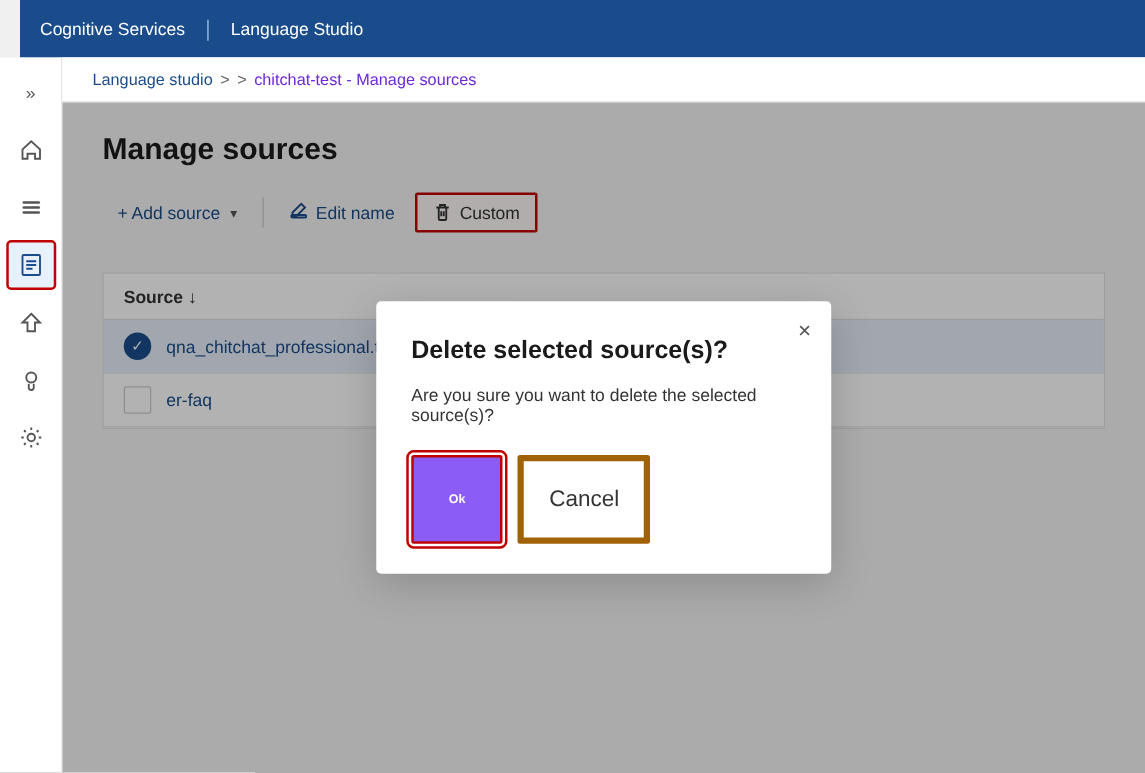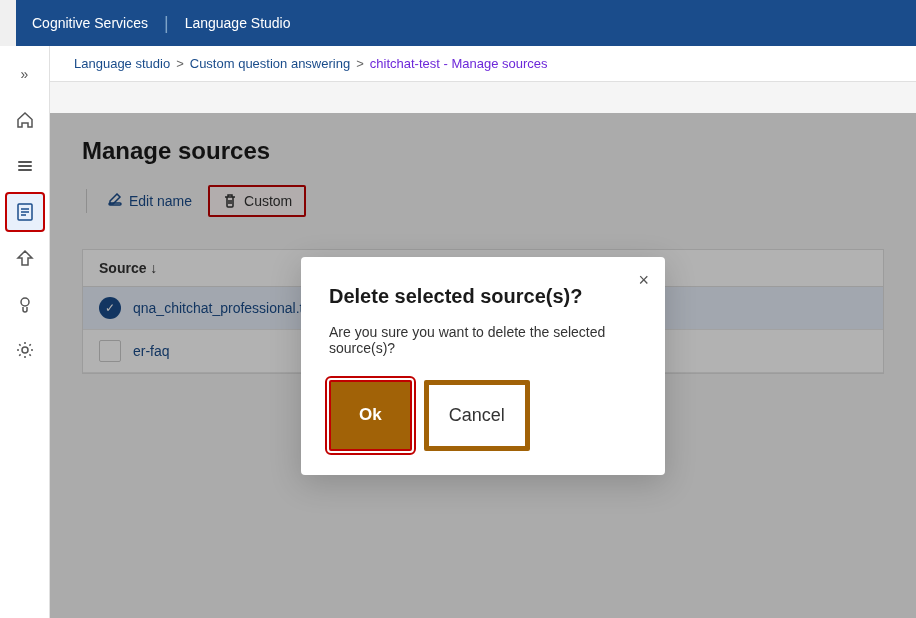--- a/index.html
+++ b/index.html
@@ -92,21 +92,20 @@
     .breadcrumb-current {
       color: #6d28d9;
     }
 
     
     .main-content {
       padding: 24px 32px;
       flex: 1;
       background: #f5f5f5;
       position: relative;
-      margin-top: 31px;
     }
     .page-title {
       font-size: 24px;
       font-weight: 600;
       color: #1a1a1a;
       margin-bottom: 20px;
     }
 
     
     .toolbar {
@@ -222,25 +221,25 @@
       font-size: 14px;
       color: #333;
       margin-bottom: 24px;
     }
     .modal-footer {
       display: flex;
       gap: 12px;
       justify-content: flex-start;
     }
     .btn-ok {
-      background: #a16207;
+      background: #8b5cf6;
       color: #fff;
       border: 2px solid #c00000;
       padding: 8px 28px;
-      font-size: 17px;
+      font-size: 10px;
       cursor: pointer;
       border-radius: 2px;
       font-weight: 600;
       outline: 2px solid #c00000;
       outline-offset: 2px;
     }
     .btn-cancel {
       background: #fff;
       color: #333;
       border: 5px solid #a16207;
@@ -306,29 +305,32 @@
         <path d="M10 2v2M10 16v2M2 10h2M16 10h2M4.2 4.2l1.4 1.4M14.4 14.4l1.4 1.4M4.2 15.8l1.4-1.4M14.4 5.6l1.4-1.4"></path>
       </svg>
     </div>
   </div>
 
   <div class="content-area">
 
     <div class="breadcrumb-bar">
       <a class="breadcrumb-link">Language studio</a>
       <span class="breadcrumb-separator">&gt;</span>
-      <a class="breadcrumb-link">Custom question answering</a>
       <span class="breadcrumb-separator">&gt;</span>
       <span class="breadcrumb-current">chitchat-test - Manage sources</span>
     </div>
 
     <div class="main-content">
       <h1 class="page-title">Manage sources</h1>
 
       <div class="toolbar">
+        <button class="toolbar-btn">
+          <span>+ Add source</span>
+          <span class="expand-toggle">▾</span>
+        </button>
         <div class="toolbar-divider"></div>
         <button class="toolbar-btn">
           <svg width="16" height="16" viewBox="0 0 16 16" fill="none" stroke="#1a4c8b" stroke-width="1.5">
             <rect x="2" y="10" width="12" height="2" rx="1"></rect>
             <path d="M3 8l7-7 3 3-7 7H3V8z"></path>
           </svg>
           <span>Edit name</span>
         </button>
         <button class="toolbar-btn toolbar-btn-delete">
           <svg width="16" height="16" viewBox="0 0 16 16" fill="none" stroke="#333" stroke-width="1.5">

